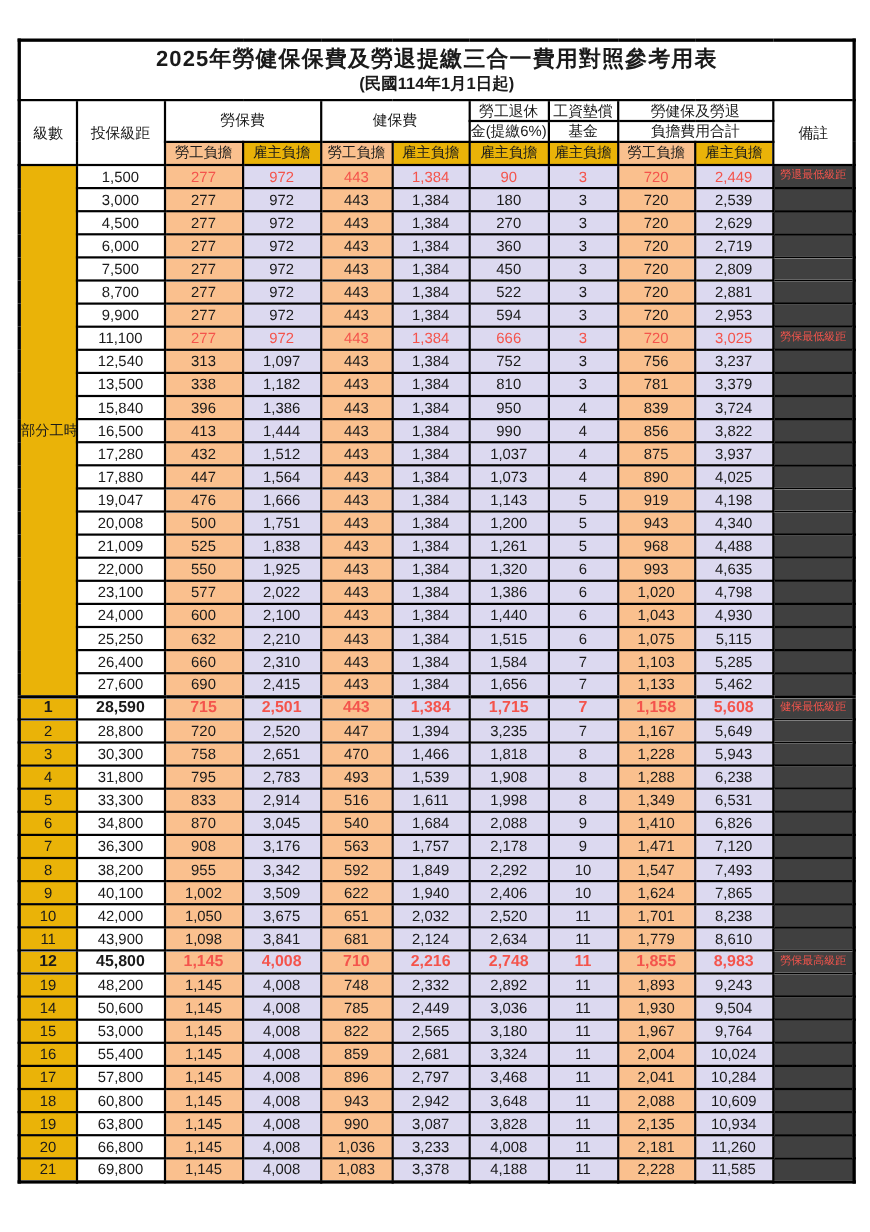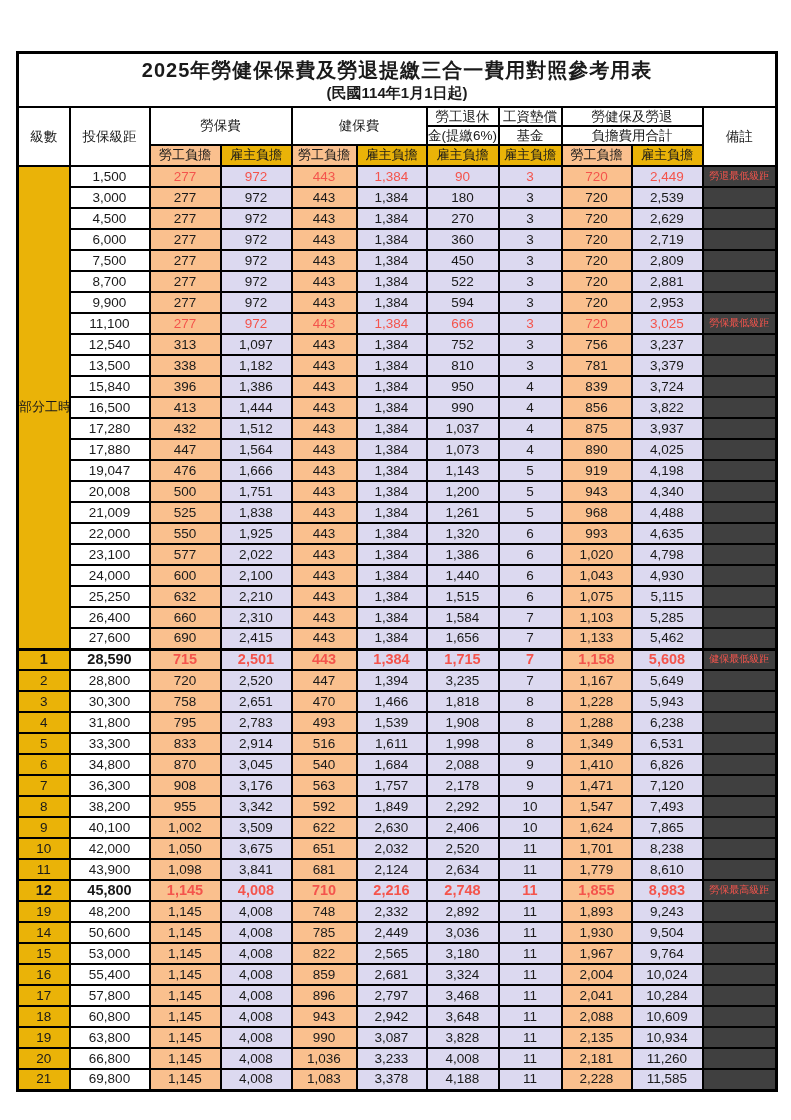--- a/index.html
+++ b/index.html
@@ -1,21 +1,21 @@
 <!DOCTYPE html>
 <html><head>
 <meta charset="utf-8">
 <style>
   html,body{margin:0;padding:0;}
   body{
     width:791px;height:1120px;background:#ffffff;
     font-family:"Liberation Sans","DejaVu Sans",sans-serif;
     color:#1a1a1a;
   }
-  .page{width:791px;box-sizing:border-box;padding:35px 16px 0 16px;margin-top:16px;}
+  .page{width:791px;box-sizing:border-box;padding:35px 16px 0 16px;}
   table{
     border-collapse:collapse;table-layout:fixed;width:759px;
     border:3px solid #000;
   }
   th,td{
     border:2px solid #000;text-align:center;vertical-align:middle;
     padding:0;overflow:hidden;white-space:nowrap;
     font-weight:normal;font-size:13.5px;line-height:1.15;
   }
   
@@ -473,21 +473,21 @@
           <td class="emp num">1,547</td>
           <td class="er num">7,493</td>
           <td class="note"></td>
         </tr>
         <tr>
           <td class="lvl">9</td>
           <td class="bracket">40,100</td>
           <td class="emp num">1,002</td>
           <td class="er num">3,509</td>
           <td class="emp num">622</td>
-          <td class="er num">2,630</td>
+          <td class="er num">1,940</td>
           <td class="er num">2,406</td>
           <td class="er num">10</td>
           <td class="emp num">1,624</td>
           <td class="er num">7,865</td>
           <td class="note"></td>
         </tr>
         <tr>
           <td class="lvl">10</td>
           <td class="bracket">42,000</td>
           <td class="emp num">1,050</td>

